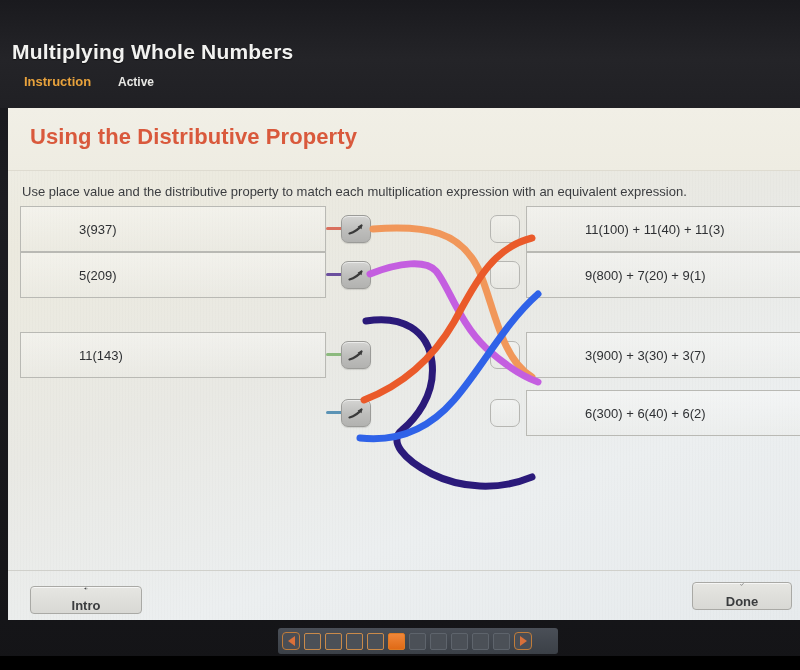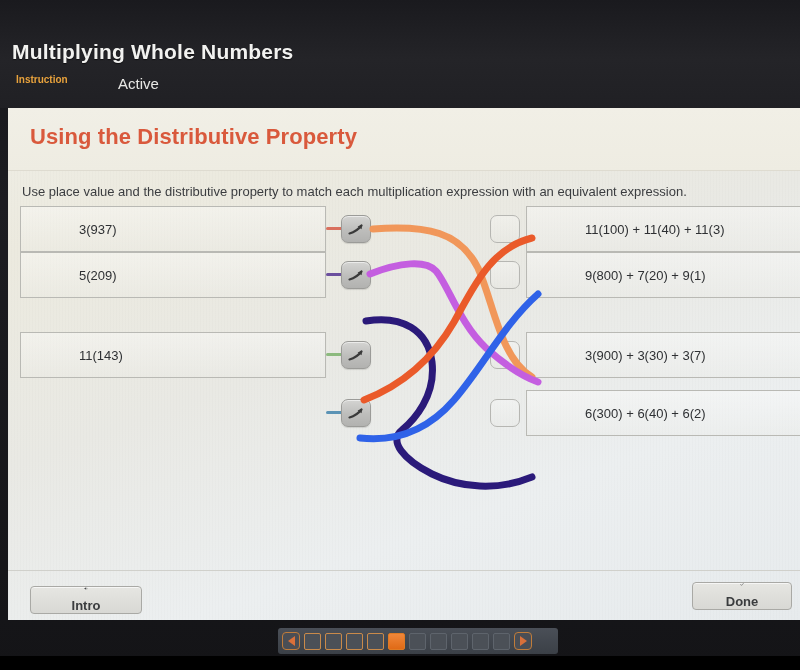--- a/index.html
+++ b/index.html
@@ -17,26 +17,26 @@
   .top-dark{
     position:absolute;left:0;top:0;width:800px;height:108px;
     background:linear-gradient(180deg,#1a1a1e 0%,#242428 55%,#202024 100%);
   }
   .lesson-title{
     position:absolute;left:12px;top:40px;
     color:#f2f2f0;font-size:21px;font-weight:bold;letter-spacing:.2px;
     text-shadow:0 1px 1px rgba(0,0,0,.6);
   }
   .crumb-instruction{
-    position:absolute;left:16px;top:74px;
-    color:#e8a23c;font-size:10px;font-weight:bold;
+    position:absolute;left:24px;top:74px;
+    color:#e8a23c;font-size:13px;font-weight:bold;
   }
   .crumb-active{
     position:absolute;left:118px;top:75px;
-    color:#e9e9e6;font-size:15px;font-weight:normal;text-align:center;
+    color:#e9e9e6;font-size:12px;font-weight:bold;text-align:center;
   }
 
   
   .paper{
     position:absolute;left:8px;top:108px;width:792px;height:512px;
     background:
       repeating-linear-gradient(90deg,rgba(0,0,0,.012) 0 1px,rgba(255,255,255,0) 1px 3px),
       linear-gradient(160deg,#efeee6 0%,#eceadf 18%,#e9e9e4 45%,#eceff0 72%,#e7ebed 100%);
   }
   .paper-head{

